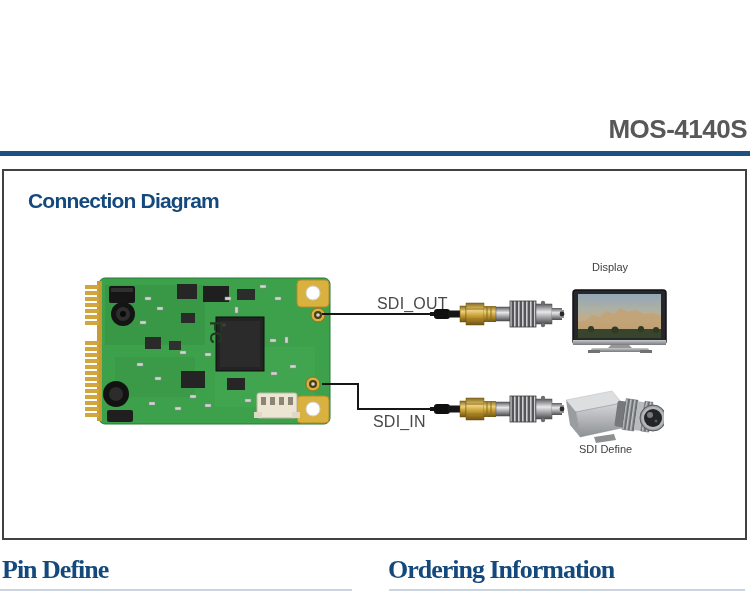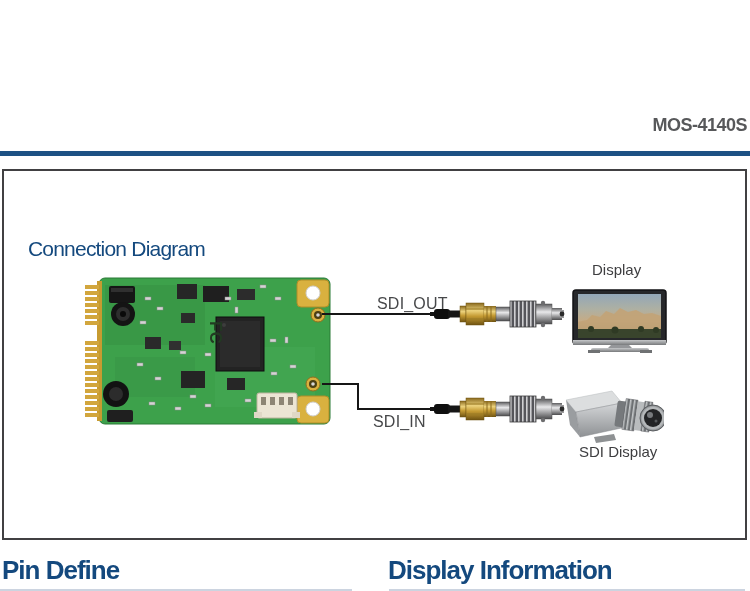--- a/index.html
+++ b/index.html
@@ -4,46 +4,46 @@
 <style>
   html,body{margin:0;padding:0;}
   body{
     width:750px;height:591px;position:relative;overflow:hidden;
     background:#ffffff;
     font-family:"Liberation Sans", sans-serif;
   }
   .abs{position:absolute;}
   #model-title{
     top:116px;right:3px;
-    font-size:18px;font-weight:bold;color:#57585a;
+    font-size:26px;font-weight:bold;color:#57585a;
     letter-spacing:-0.5px;line-height:1;
   }
   #header-rule{
     top:151px;left:0;width:750px;height:5px;background:#1d5184;
   }
   #diagram-box{
     top:169px;left:2px;width:741px;height:367px;
     border:2px solid #414042;background:#ffffff;
   }
   #section-title{
     top:190px;left:28px;
-    font-size:21px;font-weight:normal;color:#14497e;
-    letter-spacing:-0.8px;line-height:1;margin-top:48px;
+    font-size:21px;font-weight:bold;color:#14497e;
+    letter-spacing:-0.8px;line-height:1;
   }
   .cable{background:#161616;}
   .small-label{
     font-size:16px;color:#47484a;line-height:1;letter-spacing:0.2px;
   }
   .device-label{
-    font-size:15px;color:#3e3e40;line-height:1;
+    font-size:11px;color:#3e3e40;line-height:1;
   }
   .footer-title{
     top:557px;
     font-size:26px;font-weight:bold;color:#14497e;
-    letter-spacing:-1px;line-height:1;
+    letter-spacing:-1px;line-height:1;font-family:Liberation Serif, serif;
   }
   .footer-underline{
     top:589px;height:3px;background:#ccd4e0;
   }
   svg{display:block;}
 </style>
 </head>
 <body>
 
 <svg width="0" height="0" style="position:absolute" aria-hidden="true">
@@ -277,18 +277,18 @@
     <rect x="56" y="18" width="10" height="26" rx="2" fill="#76797c"></rect>
     <rect x="64" y="15" width="12" height="31" fill="url(#ribPat)" stroke="#5d6063" stroke-width="0.5"></rect>
     <rect x="76" y="16" width="7" height="29" fill="#b9bcbe"></rect>
     <rect x="83" y="15" width="8" height="30" fill="url(#ribPat)" stroke="#5d6063" stroke-width="0.5"></rect>
   </g>
   <circle cx="93" cy="33" r="13" fill="url(#lensFront)" stroke="#5a5d60"></circle>
   <circle cx="93" cy="33" r="9" fill="#232426"></circle>
   <circle cx="90" cy="30" r="3" fill="#8d9093" opacity="0.8"></circle>
   <circle cx="96" cy="36" r="1.5" fill="#55585a"></circle>
 </svg>
-<div class="abs device-label" style="left:579px;top:444px">SDI Display</div>
+<div class="abs device-label" style="left:579px;top:444px">SDI Define</div>
 
 <div class="abs footer-title" style="left:2px">Pin Define</div>
-<div class="abs footer-title" style="left:388px">Display Information</div>
+<div class="abs footer-title" style="left:388px">Ordering Information</div>
 <div class="abs footer-underline" style="left:0;width:352px"></div>
 <div class="abs footer-underline" style="left:389px;width:356px"></div>
 
 </body></html>

